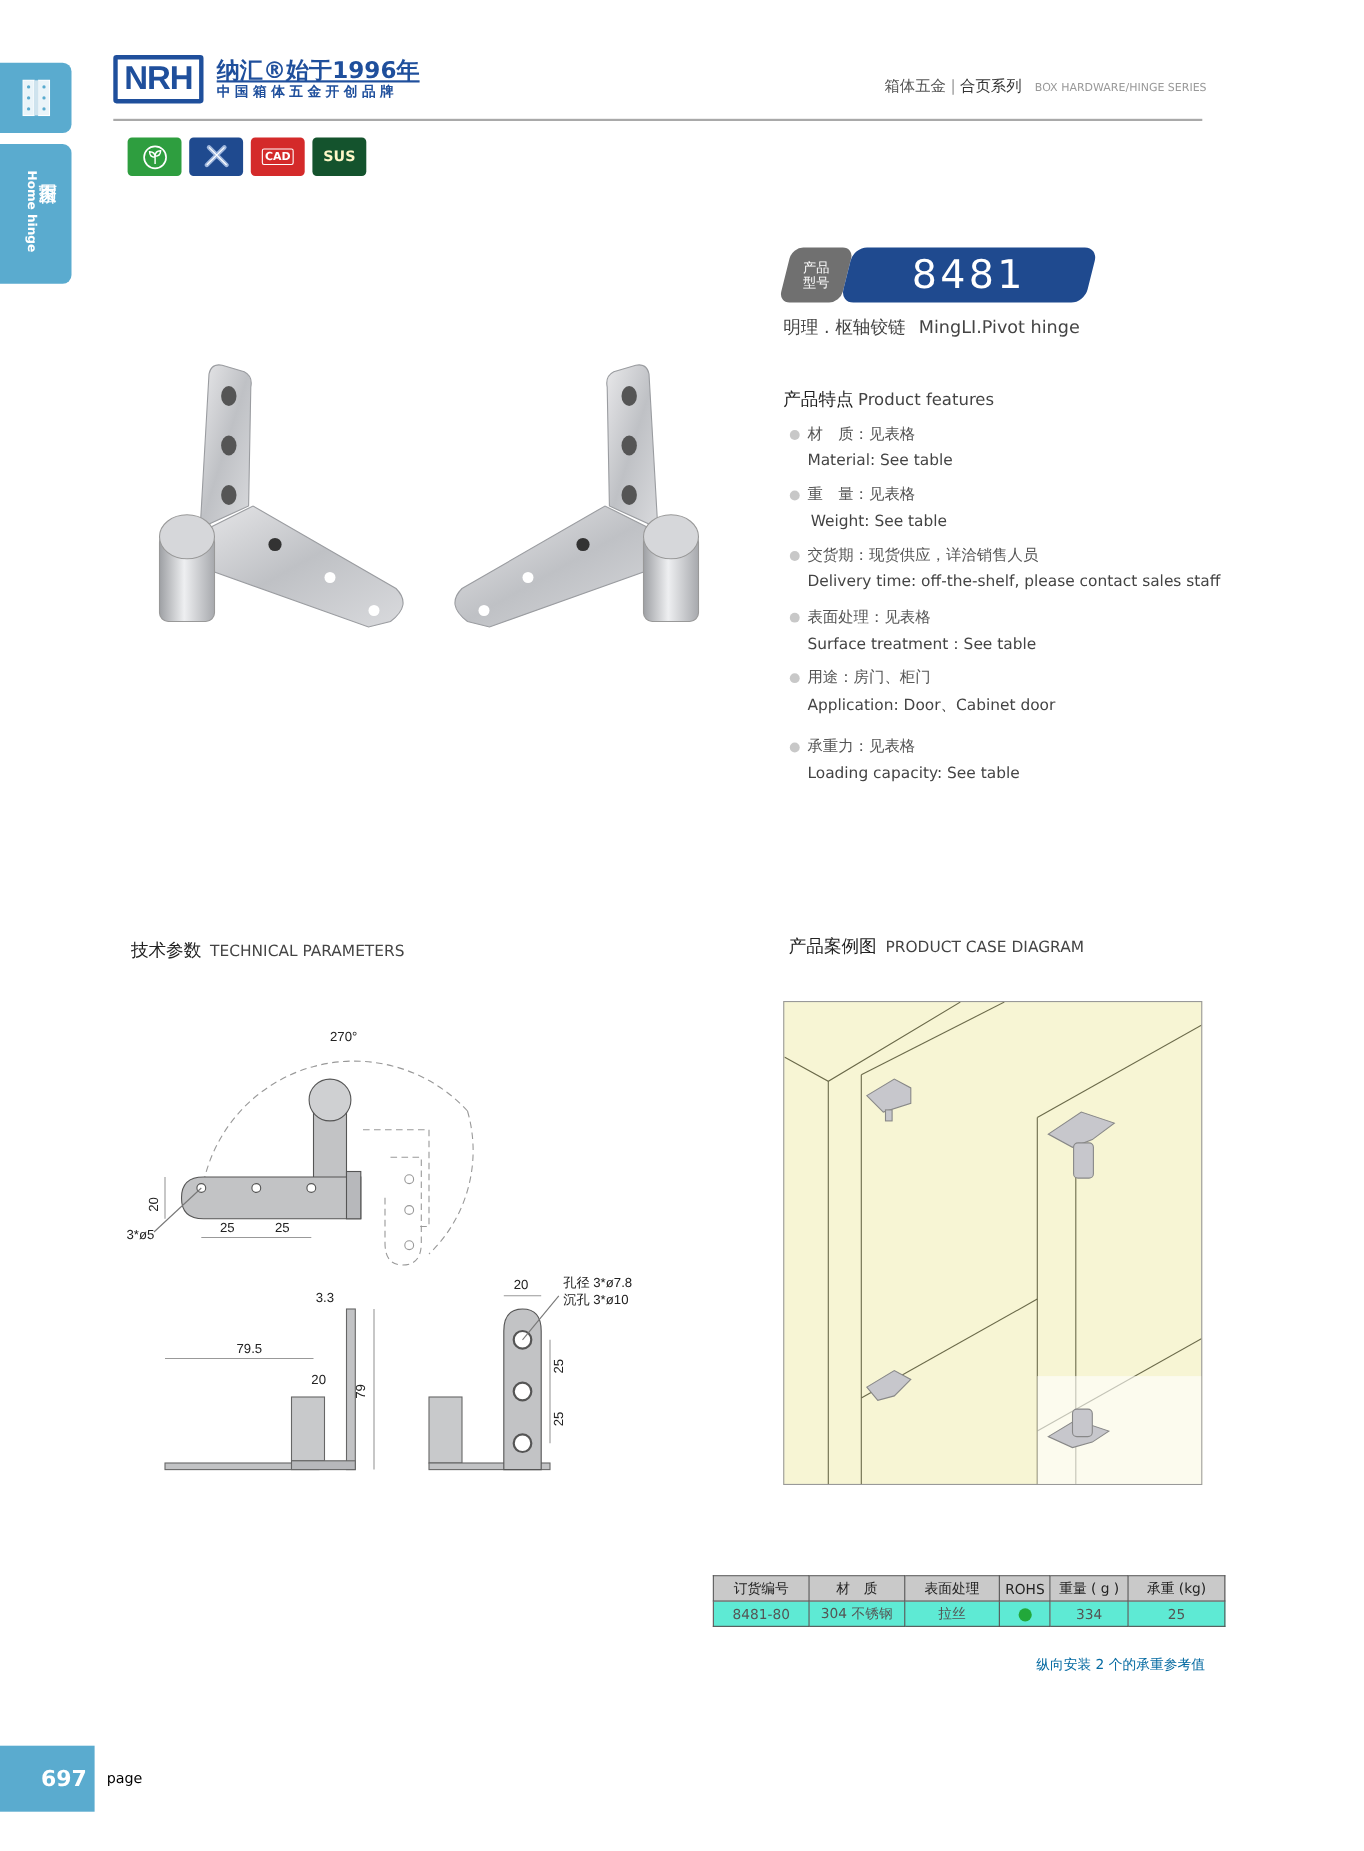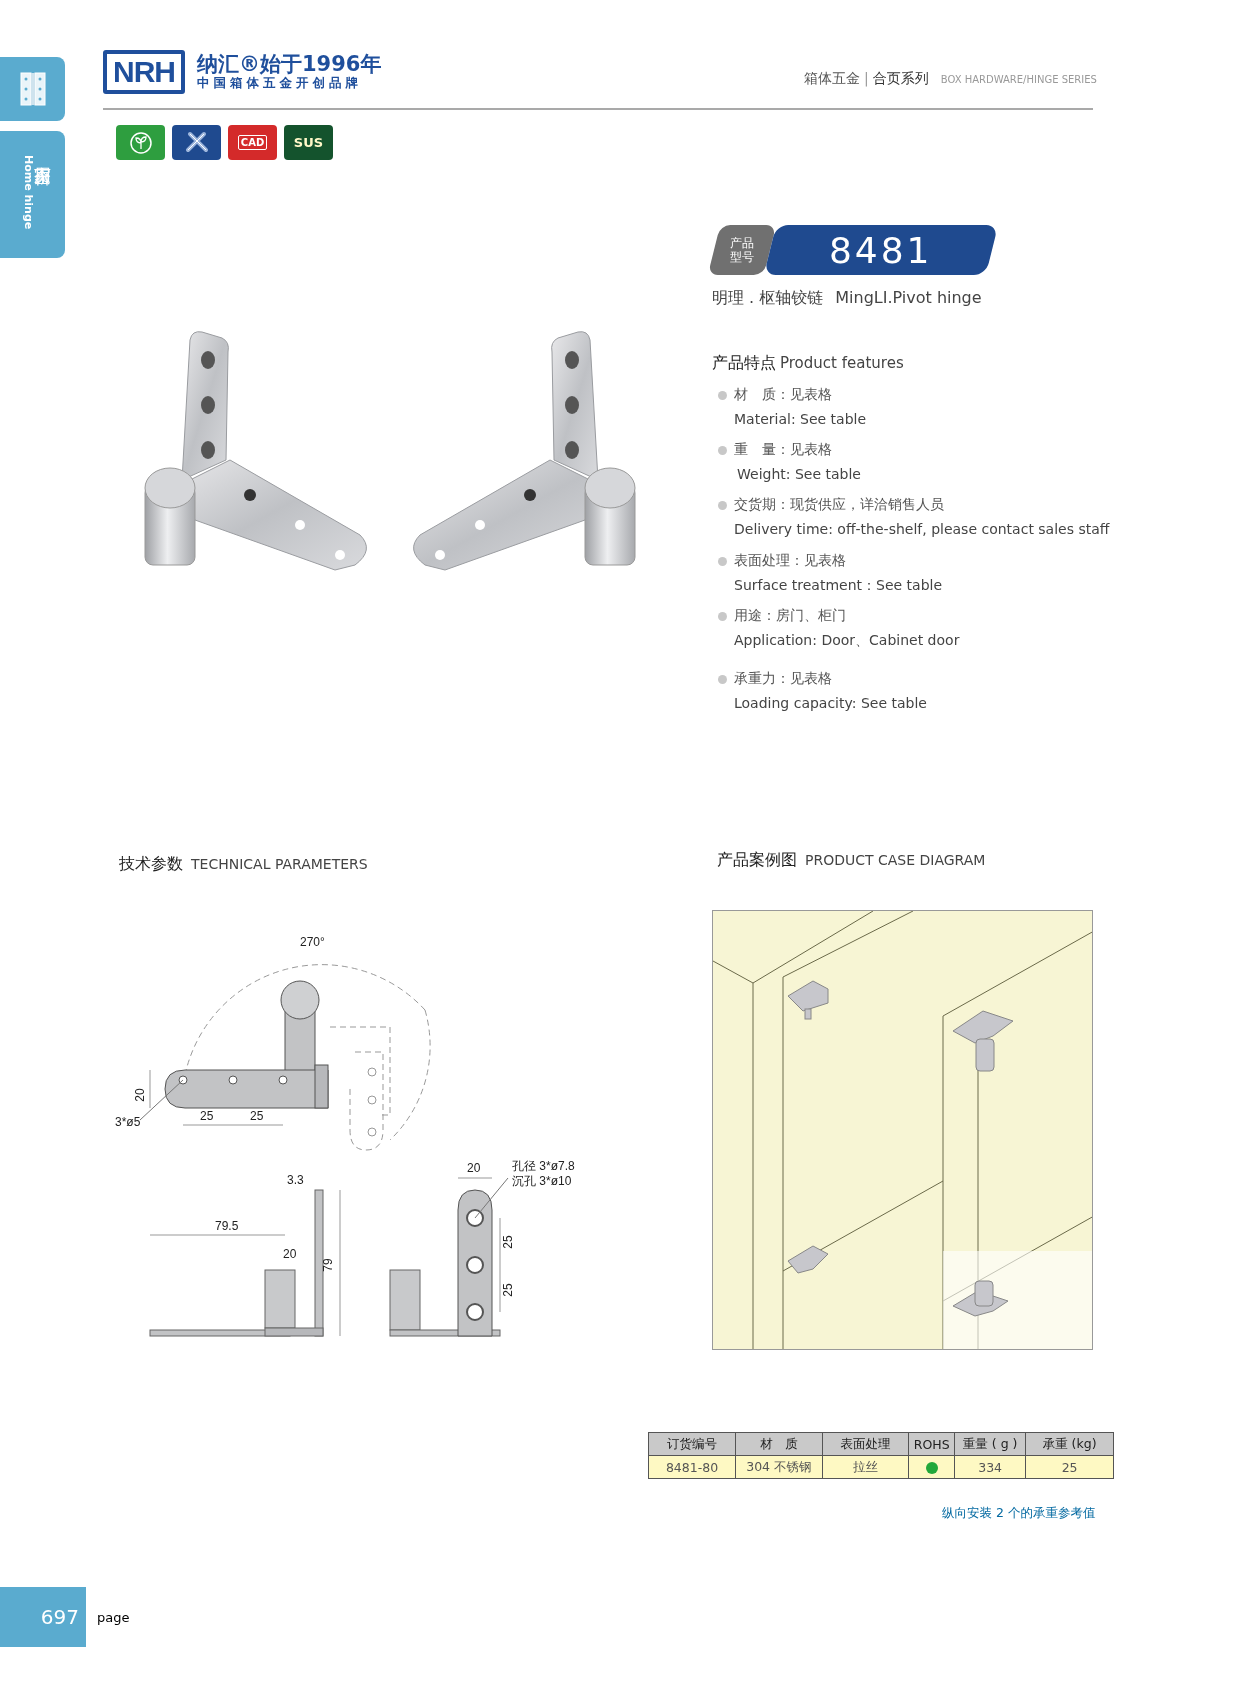--- a/index.html
+++ b/index.html
@@ -8,21 +8,21 @@
   .abs { position: absolute; }
 
   
   .side-tab-top { left: 0; top: 57px; width: 65px; height: 64px; background: #5aabcf; border-radius: 0 8px 8px 0; display:flex; align-items:center; justify-content:center; }
   .side-tab-main { left: 0; top: 131px; width: 65px; height: 127px; background: #5aabcf; border-radius: 0 8px 8px 0; }
   .side-tab-cn { position:absolute; right: 10px; top: 22px; writing-mode: vertical-rl; color:#fff; font-size: 17px; letter-spacing: 1px; }
   .side-tab-en { position:absolute; left: 22px; top: 24px; writing-mode: vertical-rl; color:#fff; font-size: 11px; font-weight: bold; }
 
   
   .logo-box { left: 103px; top: 50px; width: 82px; height: 44px; border: 4px solid #1f4f9c; border-radius: 3px; color:#1f4f9c; font-family:"Liberation Sans", sans-serif; font-weight: bold; font-size: 30px; display:flex; align-items:center; justify-content:center; letter-spacing:-1px;text-align:right; }
-  .logo-cn { left: 197px; top: 50px; color:#1f4f9c; font-weight: bold; font-size: 21px; }
+  .logo-cn { left: 197px; top: 50px; color:#1f4f9c; font-weight: bold; font-size: 21px; text-decoration: underline; }
   .logo-sub { left: 197px; top: 75px; color:#1f4f9c; font-weight: bold; font-size: 12.5px; letter-spacing: 4px; }
   .header-right { left: 804px; top: 70px; font-size: 14px; color:#555; white-space: nowrap; }
   .header-right .strong { color:#333; }
   .header-right .sep { color:#999; margin: 0 4px; }
   .header-right .en { font-size: 10px; color:#999; margin-left: 12px; }
   .header-line { left: 103px; top: 108px; width: 990px; height: 2px; background: #a9a9a9; }
 
   .cert-icons { left: 116px; top: 125px; display:flex; gap: 7px; }
   .cert { width: 49px; height: 35px; border-radius: 4px; display:flex; align-items:center; justify-content:center; color:#fff; font-size: 10px; font-weight: bold; }
 
@@ -52,26 +52,26 @@
   
   .drawing { left: 110px; top: 920px; width: 520px; height: 440px; }
 
   
   .case-diagram { left: 712px; top: 910px; width: 381px; height: 440px; border: 1px solid #999; background:#f7f5d4; overflow:hidden; }
 
   
   .spec-table { left: 648px; top: 1432px; width: 466px; border-collapse: collapse; font-size: 12.5px; }
   .spec-table th, .spec-table td { border: 1px solid #555; text-align:center; height: 23px; font-weight: normal; }
   .spec-table th { background:#c9c9c9; color:#222; }
-  .spec-table td { color:#555; background:#fef9c3; }
+  .spec-table td { color:#555; background:#5eead4; }
   .rohs-dot { display:inline-block; width: 12px; height: 12px; border-radius: 50%; background:#22a83a; vertical-align: middle; }
   .table-note { left: 942px; top: 1505px; font-size: 12.5px; color:#0369a1; white-space: nowrap; }
 
   
-  .page-box { left: 0; top: 1587px; width: 86px; height: 60px; background:#5aabcf; color:#fff; font-weight: normal; font-size: 20px; display:flex; align-items:center; justify-content:flex-end; padding-right: 7px; }
+  .page-box { left: 0; top: 1587px; width: 86px; height: 60px; background:#5aabcf; color:#fff; font-weight: bold; font-size: 20px; display:flex; align-items:center; justify-content:flex-end; padding-right: 7px; }
   .page-label { left: 97px; top: 1610px; font-size: 13px; color:#000000; }
 </style>
 </head>
 <body>
 
 <div class="abs side-tab-top">
   <svg width="26" height="36" viewBox="0 0 26 36">
     <rect x="1" y="2" width="10" height="32" fill="#eaf4f9" stroke="#fff"></rect>
     <rect x="15" y="2" width="10" height="32" fill="#eaf4f9" stroke="#fff"></rect>
     <rect x="11" y="2" width="4" height="32" fill="#cfe3ee"></rect>

